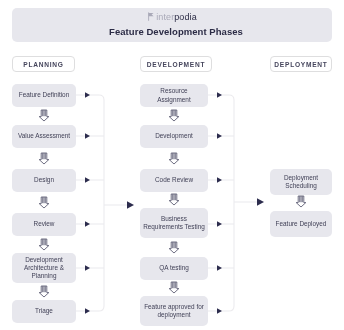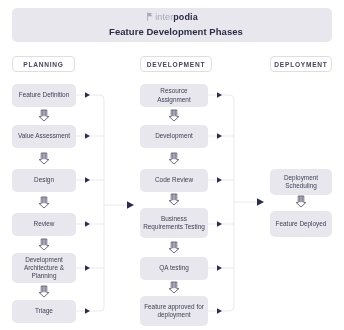--- a/index.html
+++ b/index.html
@@ -37,21 +37,21 @@
     line-height: 10px;
     letter-spacing: .1px;
     white-space: nowrap;
   }
   .brand-mark {
     display: inline-block;
     vertical-align: -1px;
     margin-right: 1px;
   }
   .brand-light { color: #a9a9b8; font-weight: 400; }
-  .brand-bold  { color: #2c2c46; font-weight: 700; }
+  .brand-bold  { color: #2c2c46; font-weight: 400; }
 
   .header-title {
     position: absolute;
     left: 4px;
     top: 18px;
     width: 100%;
     text-align: center;
     font-size: 9.5px;
     line-height: 12px;
     font-weight: 700;

